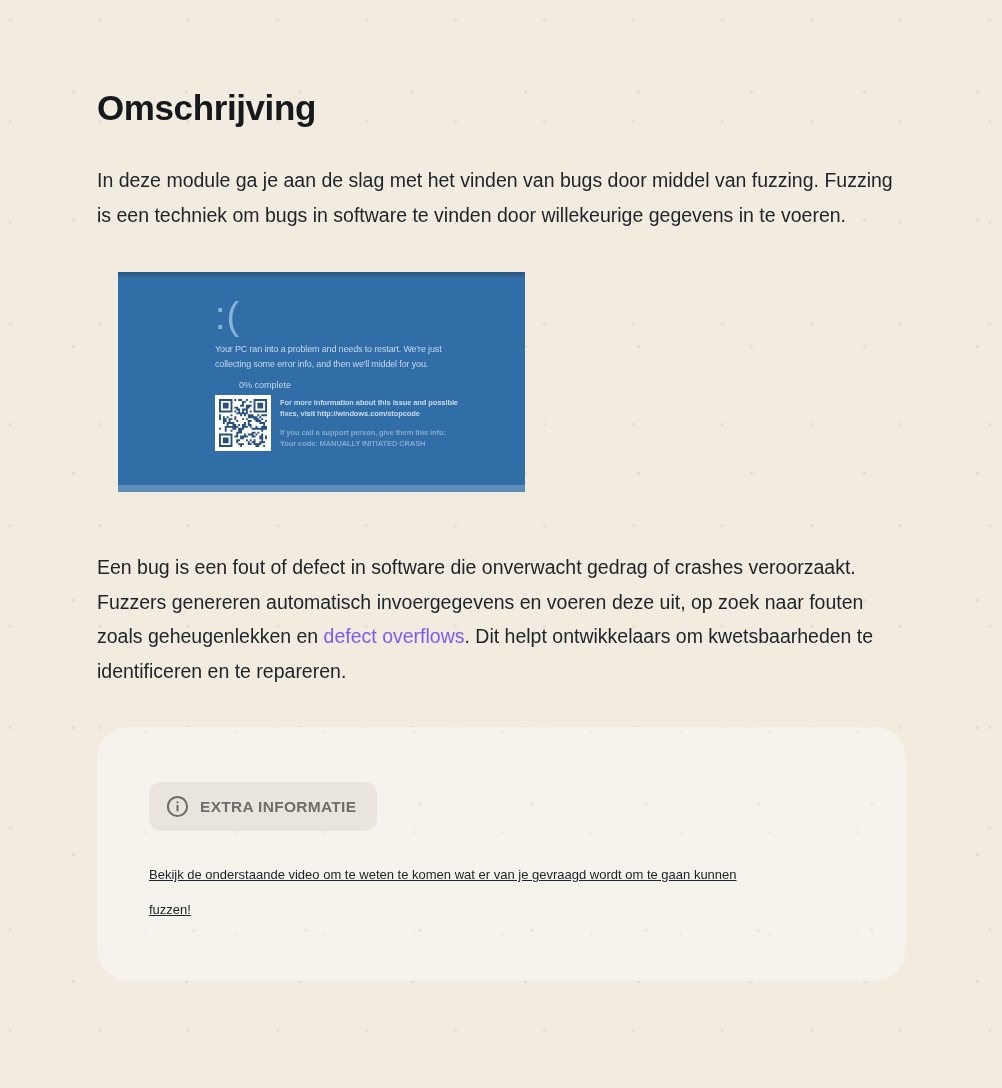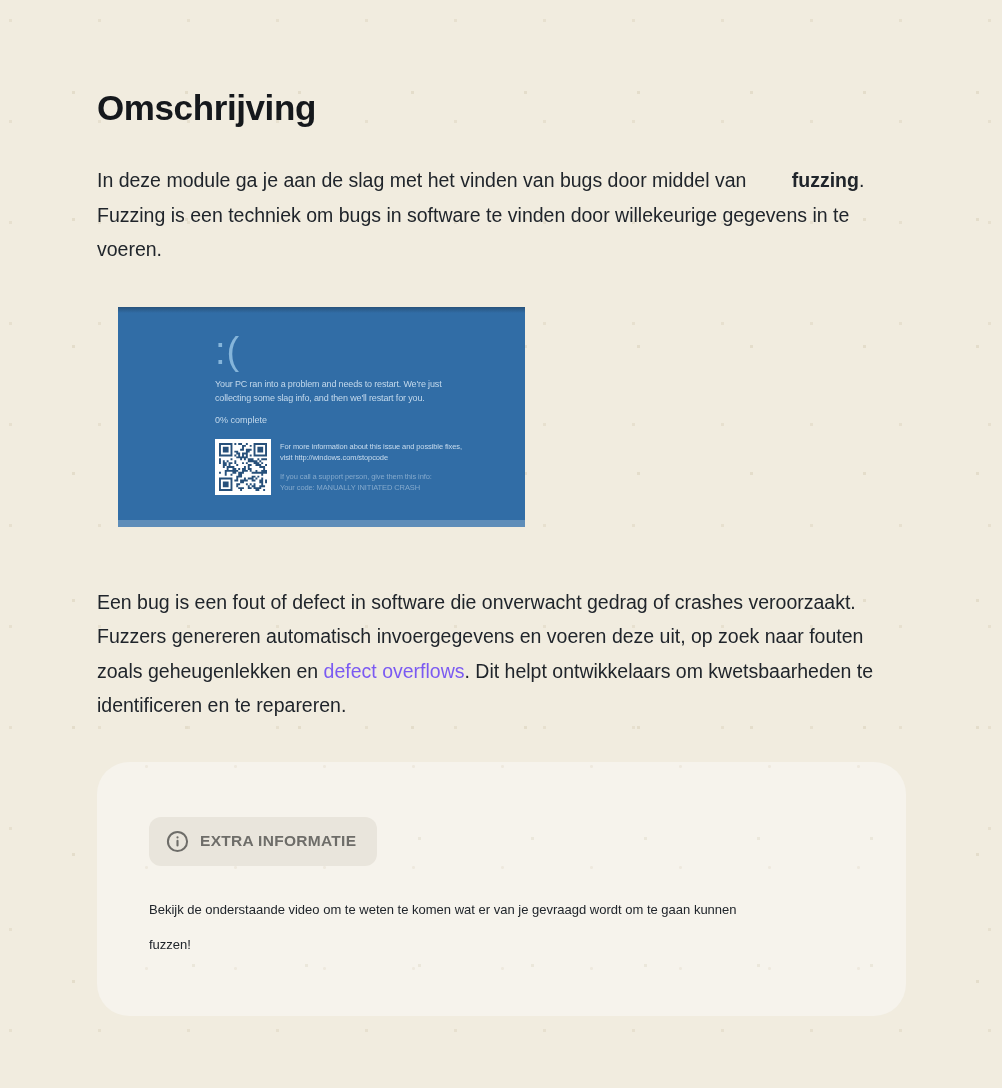--- a/index.html
+++ b/index.html
@@ -26,21 +26,21 @@
     color: #15181c;
   }
 
   p.para {
     margin-top: 33px;
     font-size: 19.5px;
     line-height: 34.5px;
     max-width: 812px;
     color: #20252b;
   }
-  p.para strong { font-weight: 700; margin-left: 40px; }
+  p.para strong { font-weight: 400; }
   a.inline-link { color: #7b5af2; text-decoration: none; cursor: pointer; }
 
   
   figure.bsod {
     position: relative;
     margin: 40px 0 0 21px;
     width: 407px;
     height: 220px;
     background: #316da6;
     overflow: hidden;
@@ -66,22 +66,23 @@
     width: 256px;
     font-size: 9px;
     line-height: 14.5px;
     letter-spacing: -0.15px;
     color: #c3d9ec;
   }
   .bsod-progress {
     margin-top: 9px;
     font-size: 9px;
     color: #c3d9ec;
+    margin-left: 24px;
   }
-  .bsod-qr-row { margin-top: 14px; display: flex; align-items: flex-start; }
+  .bsod-qr-row { margin-top: 5px; display: flex; align-items: flex-start; font-weight: bold; }
   .qr-box {
     width: 56px; height: 56px;
     background: #ffffff;
     padding: 4px;
     flex: 0 0 auto;
   }
   .qr-box svg { display: block; width: 48px; height: 48px; }
   .bsod-qr-text {
     margin-left: 9px;
     padding-top: 2px;
@@ -105,20 +106,21 @@
     width: 809px;
     height: 254px;
     background-color: #f6f3ec;
     background-image:
       radial-gradient(#ebe7db 1.5px, transparent 1.6px),
       radial-gradient(#eee9de 1.3px, transparent 1.4px);
     background-size: 113px 127px, 89px 101px;
     background-position: 40px 13px, 5px 55px;
     border-radius: 32px;
     padding: 55px 52px 0 52px;
+    text-decoration: underline;
   }
   .info-badge {
     display: inline-flex;
     align-items: center;
     gap: 11px;
     height: 49px;
     padding: 0 21px 0 17px;
     background: #e9e5dc;
     border-radius: 12px;
   }
@@ -145,21 +147,21 @@
   <h1 class="page-title">Omschrijving</h1>
 
   <p class="para">
     <span>In deze module ga je aan de slag met het vinden van bugs door middel van </span><strong>fuzzing</strong><span>. Fuzzing is een techniek om bugs in software te vinden door willekeurige gegevens in te voeren.</span>
   </p>
 
   <figure class="bsod">
     <div class="bsod-topstrip"></div>
     <div class="bsod-inner">
       <div class="bsod-sad">:(</div>
-      <p class="bsod-msg">Your PC ran into a problem and needs to restart. We're just collecting some slag info, and then we'll restart for you.</p>
+      <p class="bsod-msg">Your PC ran into a problem and needs to restart. We're just collecting some error info, and then we'll middel for you.</p>
       <p class="bsod-progress">0% complete</p>
       <div class="bsod-qr-row">
         <div class="qr-box">
           <svg viewBox="0 0 25 25" xmlns="http://www.w3.org/2000/svg">
             <path id="qr-modules" fill="#27507a" d="M0 0h1v1h-1zM1 0h1v1h-1zM2 0h1v1h-1zM3 0h1v1h-1zM4 0h1v1h-1zM5 0h1v1h-1zM6 0h1v1h-1zM8 0h1v1h-1zM10 0h1v1h-1zM11 0h1v1h-1zM14 0h1v1h-1zM18 0h1v1h-1zM19 0h1v1h-1zM20 0h1v1h-1zM21 0h1v1h-1zM22 0h1v1h-1zM23 0h1v1h-1zM24 0h1v1h-1zM0 1h1v1h-1zM6 1h1v1h-1zM12 1h1v1h-1zM13 1h1v1h-1zM16 1h1v1h-1zM18 1h1v1h-1zM24 1h1v1h-1zM0 2h1v1h-1zM2 2h1v1h-1zM3 2h1v1h-1zM4 2h1v1h-1zM6 2h1v1h-1zM12 2h1v1h-1zM18 2h1v1h-1zM20 2h1v1h-1zM21 2h1v1h-1zM22 2h1v1h-1zM24 2h1v1h-1zM0 3h1v1h-1zM2 3h1v1h-1zM3 3h1v1h-1zM4 3h1v1h-1zM6 3h1v1h-1zM11 3h1v1h-1zM12 3h1v1h-1zM14 3h1v1h-1zM15 3h1v1h-1zM16 3h1v1h-1zM18 3h1v1h-1zM20 3h1v1h-1zM21 3h1v1h-1zM22 3h1v1h-1zM24 3h1v1h-1zM0 4h1v1h-1zM2 4h1v1h-1zM3 4h1v1h-1zM4 4h1v1h-1zM6 4h1v1h-1zM8 4h1v1h-1zM9 4h1v1h-1zM14 4h1v1h-1zM15 4h1v1h-1zM18 4h1v1h-1zM20 4h1v1h-1zM21 4h1v1h-1zM22 4h1v1h-1zM24 4h1v1h-1zM0 5h1v1h-1zM6 5h1v1h-1zM9 5h1v1h-1zM10 5h1v1h-1zM12 5h1v1h-1zM13 5h1v1h-1zM14 5h1v1h-1zM18 5h1v1h-1zM24 5h1v1h-1zM0 6h1v1h-1zM1 6h1v1h-1zM2 6h1v1h-1zM3 6h1v1h-1zM4 6h1v1h-1zM5 6h1v1h-1zM6 6h1v1h-1zM8 6h1v1h-1zM10 6h1v1h-1zM12 6h1v1h-1zM14 6h1v1h-1zM16 6h1v1h-1zM18 6h1v1h-1zM19 6h1v1h-1zM20 6h1v1h-1zM21 6h1v1h-1zM22 6h1v1h-1zM23 6h1v1h-1zM24 6h1v1h-1zM9 7h1v1h-1zM10 7h1v1h-1zM11 7h1v1h-1zM12 7h1v1h-1zM13 7h1v1h-1zM14 7h1v1h-1zM0 8h1v1h-1zM6 8h1v1h-1zM11 8h1v1h-1zM13 8h1v1h-1zM15 8h1v1h-1zM16 8h1v1h-1zM17 8h1v1h-1zM20 8h1v1h-1zM22 8h1v1h-1zM23 8h1v1h-1zM24 8h1v1h-1zM0 9h1v1h-1zM2 9h1v1h-1zM4 9h1v1h-1zM8 9h1v1h-1zM15 9h1v1h-1zM16 9h1v1h-1zM17 9h1v1h-1zM18 9h1v1h-1zM19 9h1v1h-1zM21 9h1v1h-1zM0 10h1v1h-1zM2 10h1v1h-1zM3 10h1v1h-1zM5 10h1v1h-1zM6 10h1v1h-1zM8 10h1v1h-1zM12 10h1v1h-1zM14 10h1v1h-1zM18 10h1v1h-1zM19 10h1v1h-1zM20 10h1v1h-1zM22 10h1v1h-1zM2 11h1v1h-1zM3 11h1v1h-1zM5 11h1v1h-1zM9 11h1v1h-1zM15 11h1v1h-1zM16 11h1v1h-1zM19 11h1v1h-1zM20 11h1v1h-1zM21 11h1v1h-1zM24 11h1v1h-1zM2 12h1v1h-1zM4 12h1v1h-1zM5 12h1v1h-1zM6 12h1v1h-1zM7 12h1v1h-1zM13 12h1v1h-1zM15 12h1v1h-1zM21 12h1v1h-1zM22 12h1v1h-1zM23 12h1v1h-1zM4 13h1v1h-1zM7 13h1v1h-1zM8 13h1v1h-1zM10 13h1v1h-1zM12 13h1v1h-1zM13 13h1v1h-1zM15 13h1v1h-1zM16 13h1v1h-1zM23 13h1v1h-1zM3 14h1v1h-1zM4 14h1v1h-1zM5 14h1v1h-1zM6 14h1v1h-1zM7 14h1v1h-1zM8 14h1v1h-1zM9 14h1v1h-1zM12 14h1v1h-1zM13 14h1v1h-1zM14 14h1v1h-1zM16 14h1v1h-1zM19 14h1v1h-1zM22 14h1v1h-1zM23 14h1v1h-1zM24 14h1v1h-1zM0 15h1v1h-1zM3 15h1v1h-1zM7 15h1v1h-1zM8 15h1v1h-1zM10 15h1v1h-1zM11 15h1v1h-1zM12 15h1v1h-1zM17 15h1v1h-1zM18 15h1v1h-1zM19 15h1v1h-1zM20 15h1v1h-1zM21 15h1v1h-1zM22 15h1v1h-1zM23 15h1v1h-1zM24 15h1v1h-1zM3 16h1v1h-1zM6 16h1v1h-1zM10 16h1v1h-1zM11 16h1v1h-1zM22 16h1v1h-1zM9 17h1v1h-1zM10 17h1v1h-1zM11 17h1v1h-1zM17 17h1v1h-1zM18 17h1v1h-1zM20 17h1v1h-1zM0 18h1v1h-1zM1 18h1v1h-1zM2 18h1v1h-1zM3 18h1v1h-1zM4 18h1v1h-1zM5 18h1v1h-1zM6 18h1v1h-1zM9 18h1v1h-1zM13 18h1v1h-1zM15 18h1v1h-1zM16 18h1v1h-1zM17 18h1v1h-1zM19 18h1v1h-1zM22 18h1v1h-1zM0 19h1v1h-1zM6 19h1v1h-1zM8 19h1v1h-1zM9 19h1v1h-1zM11 19h1v1h-1zM12 19h1v1h-1zM13 19h1v1h-1zM14 19h1v1h-1zM17 19h1v1h-1zM18 19h1v1h-1zM21 19h1v1h-1zM22 19h1v1h-1zM24 19h1v1h-1zM0 20h1v1h-1zM2 20h1v1h-1zM3 20h1v1h-1zM4 20h1v1h-1zM6 20h1v1h-1zM11 20h1v1h-1zM12 20h1v1h-1zM21 20h1v1h-1zM22 20h1v1h-1zM24 20h1v1h-1zM0 21h1v1h-1zM2 21h1v1h-1zM3 21h1v1h-1zM4 21h1v1h-1zM6 21h1v1h-1zM9 21h1v1h-1zM10 21h1v1h-1zM14 21h1v1h-1zM16 21h1v1h-1zM18 21h1v1h-1zM22 21h1v1h-1zM0 22h1v1h-1zM2 22h1v1h-1zM3 22h1v1h-1zM4 22h1v1h-1zM6 22h1v1h-1zM9 22h1v1h-1zM15 22h1v1h-1zM17 22h1v1h-1zM18 22h1v1h-1zM21 22h1v1h-1zM22 22h1v1h-1zM23 22h1v1h-1zM0 23h1v1h-1zM6 23h1v1h-1zM10 23h1v1h-1zM11 23h1v1h-1zM12 23h1v1h-1zM15 23h1v1h-1zM16 23h1v1h-1zM18 23h1v1h-1zM19 23h1v1h-1zM20 23h1v1h-1zM21 23h1v1h-1zM0 24h1v1h-1zM1 24h1v1h-1zM2 24h1v1h-1zM3 24h1v1h-1zM4 24h1v1h-1zM5 24h1v1h-1zM6 24h1v1h-1zM11 24h1v1h-1zM19 24h1v1h-1zM20 24h1v1h-1zM23 24h1v1h-1z"></path>
           </svg>
         </div>
         <div class="bsod-qr-text">
           <span>For more information about this issue and possible fixes, visit http://windows.com/stopcode</span>
           <span class="dim"><span>If you call a support person, give them this info:</span><br><span>Your code: MANUALLY INITIATED CRASH</span></span>

